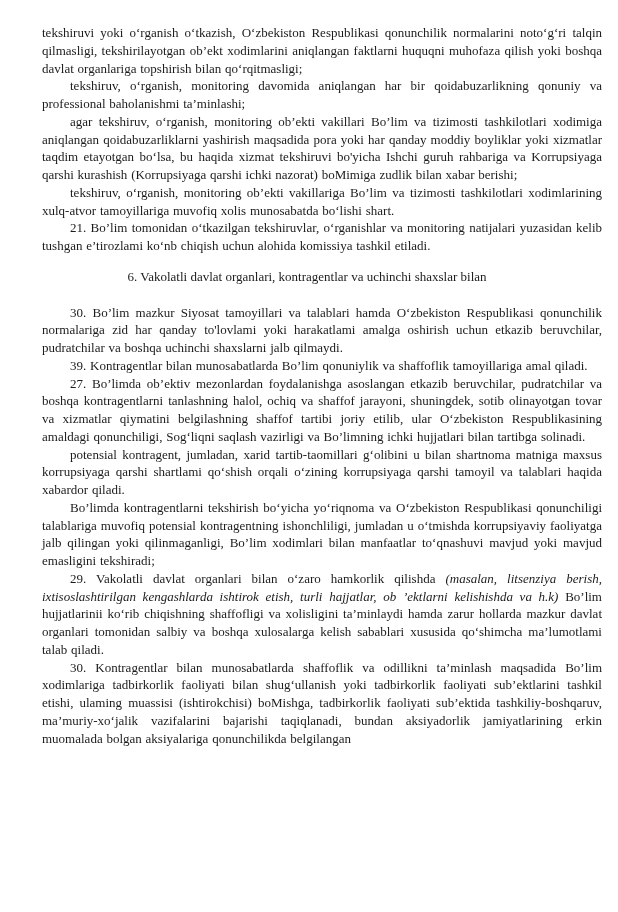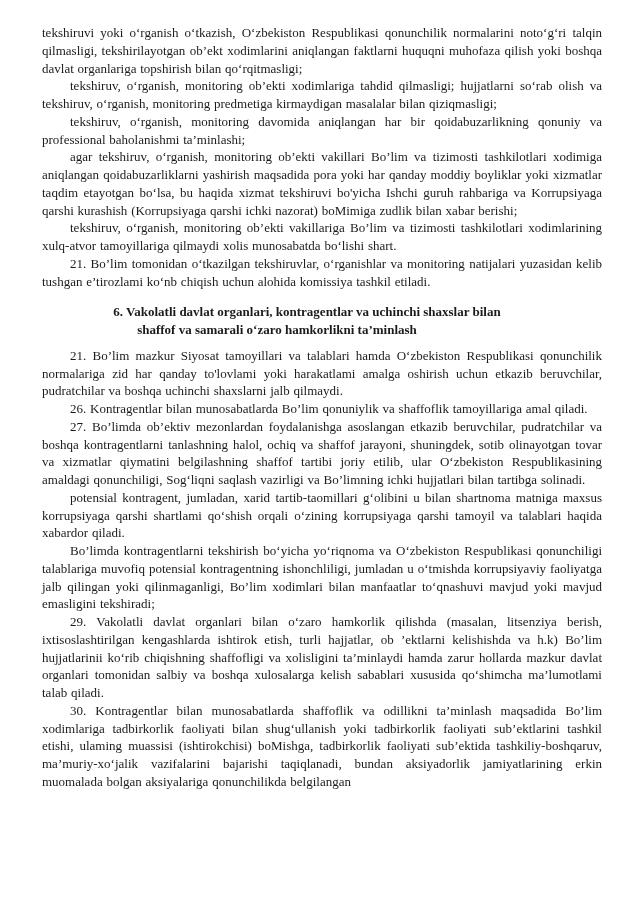--- a/index.html
+++ b/index.html
@@ -23,53 +23,52 @@
   .para {
     margin: 0;
     text-align: justify;
     text-indent: 28px;
     word-spacing: 0.04em;
   }
   .para.first {
     text-indent: 0;
   }
   .heading {
-    font-weight: bold;
+    font-weight: normal;
     text-align: center;
-    margin: 13px 30px 8px 0;
+    margin: 13px 30px 18px 0;
     text-indent: 0;
   }
   .hline {
     display: block;
   }
   .hline2 {
     margin-right: 60px;
   }
   .italic {
+    font-style: italic;
   }
 </style>
 </head>
 <body>
 
 <div class="page">
 
   <p class="para first">tekshiruvi yoki o‘rganish o‘tkazish, O‘zbekiston Respublikasi qonunchilik normalarini noto‘g‘ri talqin qilmasligi, tekshirilayotgan ob’ekt xodimlarini aniqlangan faktlarni huquqni muhofaza qilish yoki boshqa davlat organlariga topshirish bilan qo‘rqitmasligi;</p>
-  <p class="para">tekshiruv, o‘rganish, monitoring ob’ekti xodimlariga tahdid qilmasligi; hujjatlarni so‘rab olish va tekshiruv, o‘rganish, monitoring predmetiga kirmaydigan masalalar bilan qiziqmasligi;</p>
   <p class="para">tekshiruv, o‘rganish, monitoring davomida aniqlangan har bir qoidabuzarlikning qonuniy va professional baholanishmi ta’minlashi;</p>
   <p class="para">agar tekshiruv, o‘rganish, monitoring ob’ekti vakillari Bo’lim va tizimosti tashkilotlari xodimiga aniqlangan qoidabuzarliklarni yashirish maqsadida pora yoki har qanday moddiy boyliklar yoki xizmatlar taqdim etayotgan bo‘lsa, bu haqida xizmat tekshiruvi bo'yicha Ishchi guruh rahbariga va Korrupsiyaga qarshi kurashish (Korrupsiyaga qarshi ichki nazorat) boMimiga zudlik bilan xabar berishi;</p>
-  <p class="para">tekshiruv, o‘rganish, monitoring ob’ekti vakillariga Bo’lim va tizimosti tashkilotlari xodimlarining xulq-atvor tamoyillariga qilmaydi xolis munosabatda bo‘lishi shart.</p>
+  <p class="para">tekshiruv, o‘rganish, monitoring ob’ekti vakillariga Bo’lim va tizimosti tashkilotlari xodimlarining xulq-atvor tamoyillariga muvofiq xolis munosabatda bo‘lishi shart.</p>
   <p class="para">21. Bo’lim tomonidan o‘tkazilgan tekshiruvlar, o‘rganishlar va monitoring natijalari yuzasidan kelib tushgan e’tirozlami ko‘nb chiqish uchun alohida komissiya tashkil etiladi.</p>
 
   <div class="heading">
     <span class="hline">6. Vakolatli davlat organlari, kontragentlar va uchinchi shaxslar bilan</span>
-    <span class="hline hline2">shaffof va samarali o‘zaro hamkorlikni ta’minlash</span>
   </div>
 
-  <p class="para">21. Bo’lim mazkur Siyosat tamoyillari va talablari hamda O‘zbekiston Respublikasi qonunchilik normalariga zid har qanday to'lovlami yoki harakatlami amalga oshirish uchun etkazib beruvchilar, pudratchilar va boshqa uchinchi shaxslarni jalb qilmaydi.</p>
-  <p class="para">26. Kontragentlar bilan munosabatlarda Bo’lim qonuniylik va shaffoflik tamoyillariga amal qiladi.</p>
+  <p class="para">30. Bo’lim mazkur Siyosat tamoyillari va talablari hamda O‘zbekiston Respublikasi qonunchilik normalariga zid har qanday to'lovlami yoki harakatlami amalga oshirish uchun etkazib beruvchilar, pudratchilar va boshqa uchinchi shaxslarni jalb qilmaydi.</p>
+  <p class="para">39. Kontragentlar bilan munosabatlarda Bo’lim qonuniylik va shaffoflik tamoyillariga amal qiladi.</p>
   <p class="para">27. Bo’limda ob’ektiv mezonlardan foydalanishga asoslangan etkazib beruvchilar, pudratchilar va boshqa kontragentlarni tanlashning halol, ochiq va shaffof jarayoni, shuningdek, sotib olinayotgan tovar va xizmatlar qiymatini belgilashning shaffof tartibi joriy etilib, ular O‘zbekiston Respublikasining amaldagi qonunchiligi, Sog‘liqni saqlash vazirligi va Bo’limning ichki hujjatlari bilan tartibga solinadi.</p>
   <p class="para">potensial kontragent, jumladan, xarid tartib-taomillari g‘olibini u bilan shartnoma matniga maxsus korrupsiyaga qarshi shartlami qo‘shish orqali o‘zining korrupsiyaga qarshi tamoyil va talablari haqida xabardor qiladi.</p>
   <p class="para">Bo’limda kontragentlarni tekshirish bo‘yicha yo‘riqnoma va O‘zbekiston Respublikasi qonunchiligi talablariga muvofiq potensial kontragentning ishonchliligi, jumladan u o‘tmishda korrupsiyaviy faoliyatga jalb qilingan yoki qilinmaganligi, Bo’lim xodimlari bilan manfaatlar to‘qnashuvi mavjud yoki mavjud emasligini tekshiradi;</p>
 
   <p class="para"><span>29. Vakolatli davlat organlari bilan o‘zaro hamkorlik qilishda </span><span class="italic">(masalan, litsenziya berish, ixtisoslashtirilgan kengashlarda ishtirok etish, turli hajjatlar, ob ’ektlarni kelishishda va h.k)</span><span> Bo’lim hujjatlarinii ko‘rib chiqishning shaffofligi va xolisligini ta’minlaydi hamda zarur hollarda mazkur davlat organlari tomonidan salbiy va boshqa xulosalarga kelish sabablari xususida qo‘shimcha ma’lumotlami talab qiladi.</span></p>
 
   <p class="para">30. Kontragentlar bilan munosabatlarda shaffoflik va odillikni ta’minlash maqsadida Bo’lim xodimlariga tadbirkorlik faoliyati bilan shug‘ullanish yoki tadbirkorlik faoliyati sub’ektlarini tashkil etishi, ulaming muassisi (ishtirokchisi) boMishga, tadbirkorlik faoliyati sub’ektida tashkiliy-boshqaruv, ma’muriy-xo‘jalik vazifalarini bajarishi taqiqlanadi, bundan aksiyadorlik jamiyatlarining erkin muomalada bolgan aksiyalariga qonunchilikda belgilangan</p>
 
 </div>
 

